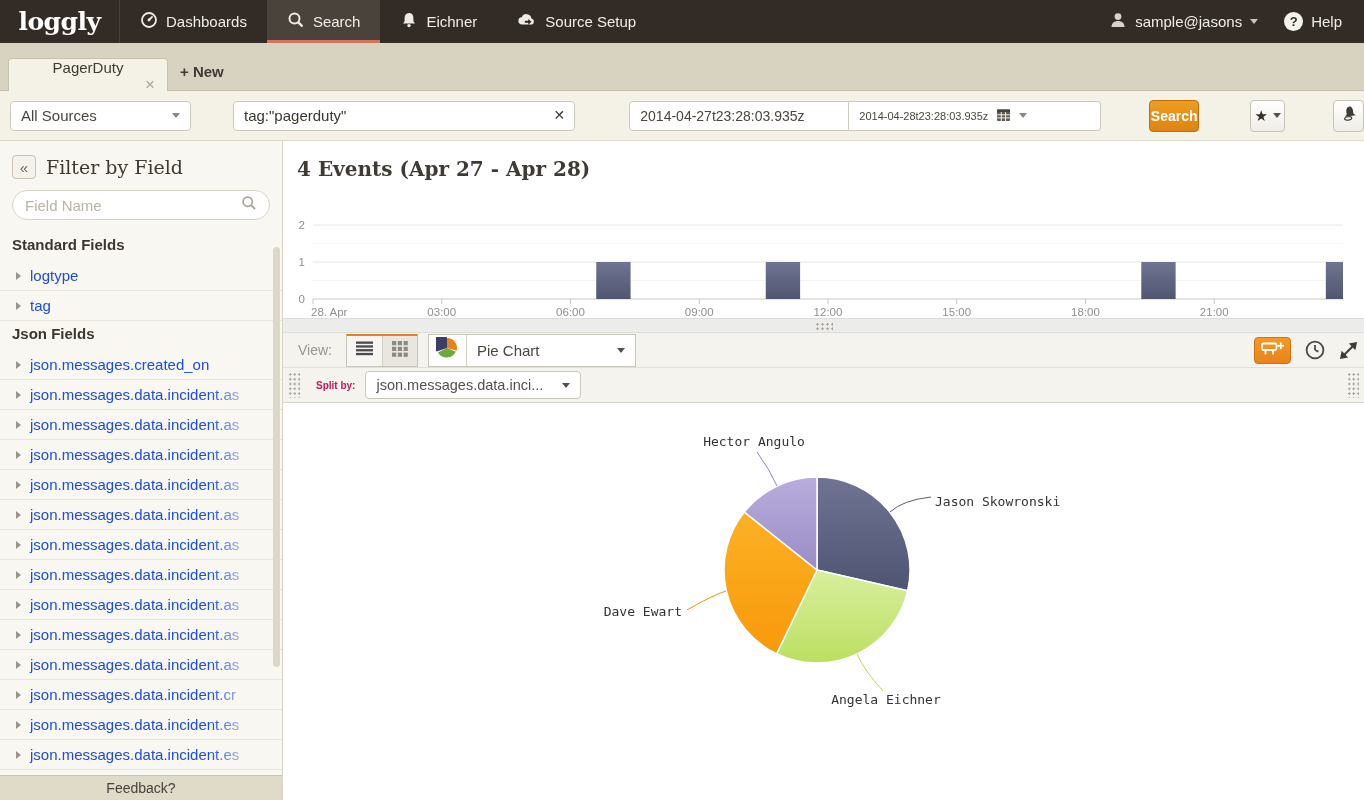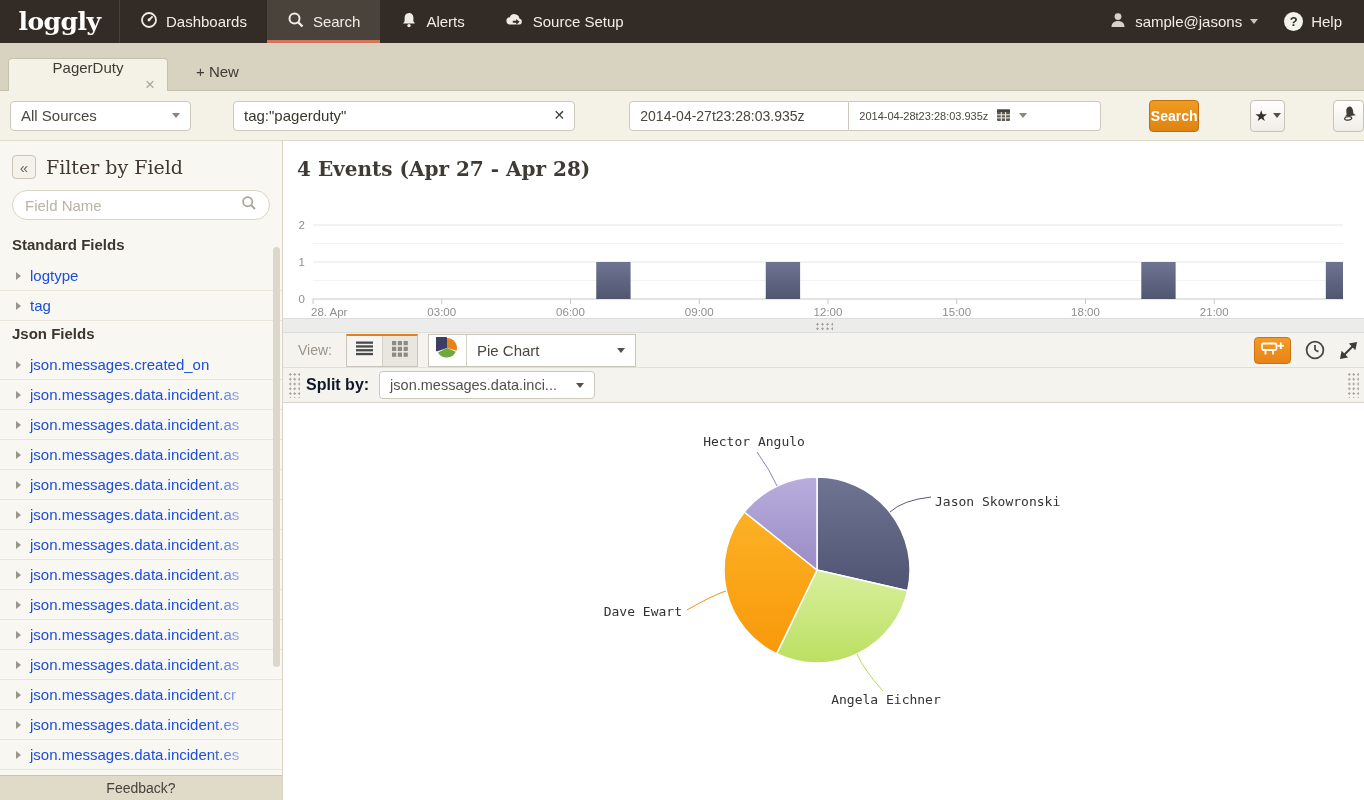--- a/index.html
+++ b/index.html
@@ -28,22 +28,22 @@
     border-right:4px solid transparent; border-top:5px solid #c9c4bc; }
 
   
   .tabbar { position:absolute; top:43px; left:0; right:0; height:48px; background:#d8d3c0;
     border-bottom:1px solid #c7c1ac; display:flex; align-items:flex-end; }
   .tab { margin-left:8px; height:38px; width:160px; background:#f4f2e7;
     border:1px solid #c7c1ac; border-bottom:none; border-radius:4px 4px 0 0;
     display:flex; align-items:center; padding:0 12px; font-size:15px; color:#3f3a33;
     position:relative; top:6px;flex-direction:column; }
   .tab-close { margin-left:auto; color:#a9a49b; font-size:17px; line-height:1; cursor:pointer; }
-  .newtab { margin-left:28px; height:38px; display:flex; align-items:center; font-size:15px;
-    color:#3f3a33; font-weight:normal; cursor:pointer; }
+  .newtab { margin-left:12px; height:38px; display:flex; align-items:center; font-size:15px;
+    color:#3f3a33; font-weight:bold; cursor:pointer; }
 
   
   .searchrow { position:absolute; top:91px; left:0; right:0; height:50px; background:#f4f2e7;
     border-bottom:1px solid #ddd8c8; display:flex; align-items:center;gap:32px; }
   .ctl { background:#fff; border:1px solid #ccc8bc; border-radius:4px; height:30px; }
   .source-select { margin-left:10px; width:222px; display:flex; align-items:center;
     padding:0 10px; font-size:15px; color:#4a463e; cursor:pointer; }
   .source-select .caret { margin-left:auto; border-top-color:#8a867c; }
   .query-wrap { margin-left:10px; width:430px; position:relative; }
   .query-wrap input { width:100%; height:28px; border:none; outline:none; font-size:15px;
@@ -129,21 +129,21 @@
     background:linear-gradient(#f49a24,#e8831a); display:flex; align-items:center;
     justify-content:center; cursor:pointer; }
   .tb-icon { cursor:pointer; display:flex; align-items:center; }
 
   .splitrow { position:absolute; top:226px; left:0; right:0; height:36px; background:#f4f3ee;
     border-top:1px solid #e2dfd7; border-bottom:1px solid #d8d5cc; display:flex; align-items:center; }
   .v-handle { width:12px; height:26px; margin-left:5px;
     background-image:radial-gradient(circle,#a5a096 1.1px,transparent 1.3px);
     background-size:4.5px 4.8px; cursor:grab; }
   .v-handle.right { position:absolute; right:5px; margin-left:0; }
-  .split-label { margin-left:6px; font-size:16px; font-weight:bold; color:#0f172a; }
+  .split-label { margin-left:16px; font-size:10px; font-weight:bold; color:#be185d; }
   .split-select { margin-left:10px; width:216px; height:28px; background:#fff;
     border:1px solid #ccc8bc; border-radius:4px; display:flex; align-items:center;
     padding:0 10px; font-size:14.5px; color:#55504a; cursor:pointer; }
   .split-select .caret { margin-left:auto; border-top-color:#55514a; }
 
   #pie-svg { position:absolute; top:269px; left:0; }
   .pie-label { font-family:"DejaVu Sans Mono", monospace; font-size:13px; fill:#333; }
   .axis-label { font-size:11.5px; fill:#8f8f8f; font-family:"Liberation Sans",sans-serif; }
 </style>
 </head>
@@ -173,21 +173,21 @@
         </span>
         <span>Search</span>
       </div>
       <div class="nav-item">
         <span class="nicon">
           <svg width="18" height="18" viewBox="0 0 18 18">
               <path d="M9 2 C6 2 4.6 4.2 4.6 7 L4.6 10.2 L3 12.4 L15 12.4 L13.4 10.2 L13.4 7 C13.4 4.2 12 2 9 2 Z" fill="#efece5"></path>
               <circle cx="9" cy="14.6" r="1.7" fill="#efece5"></circle>
             </svg>
         </span>
-        <span>Alerts</span>
+        <span>Eichner</span>
       </div>
       <div class="nav-item">
         <span class="nicon">
           <svg width="20" height="18" viewBox="0 0 20 18">
               <path d="M5.2 13.5 a3.6 3.6 0 0 1 -.4-7.2 a5 5 0 0 1 9.6 1.1 a3.1 3.1 0 0 1 0 6.1 Z" fill="#efece5"></path>
               <path d="M7.8 9.8 h3.4 v-1.9 l3.4 2.9 -3.4 2.9 v-1.9 h-3.4 z" fill="#332c26"></path>
             </svg>
         </span>
         <span>Source Setup</span>
       </div>

